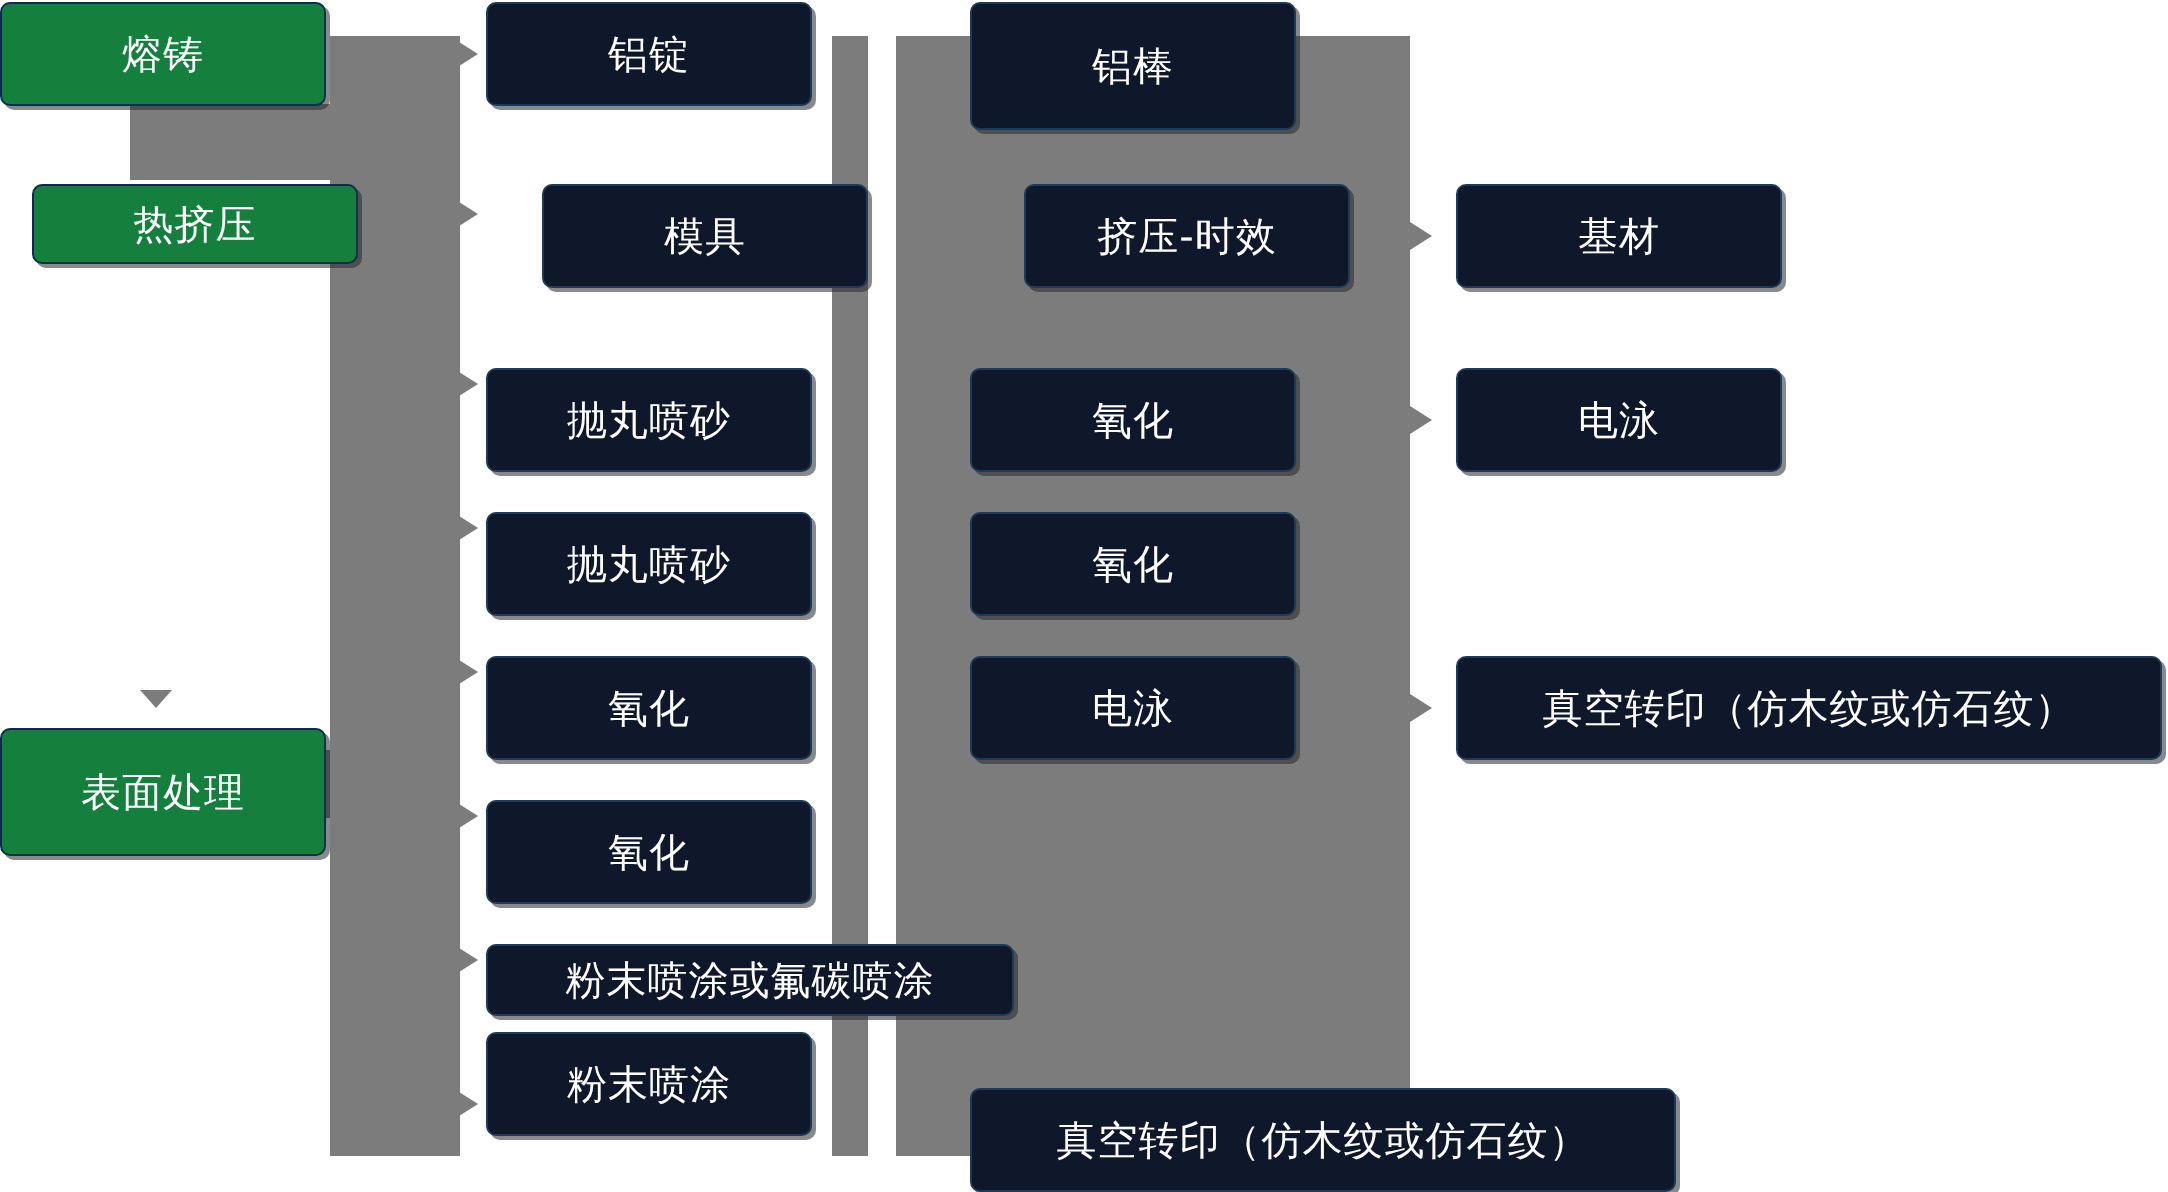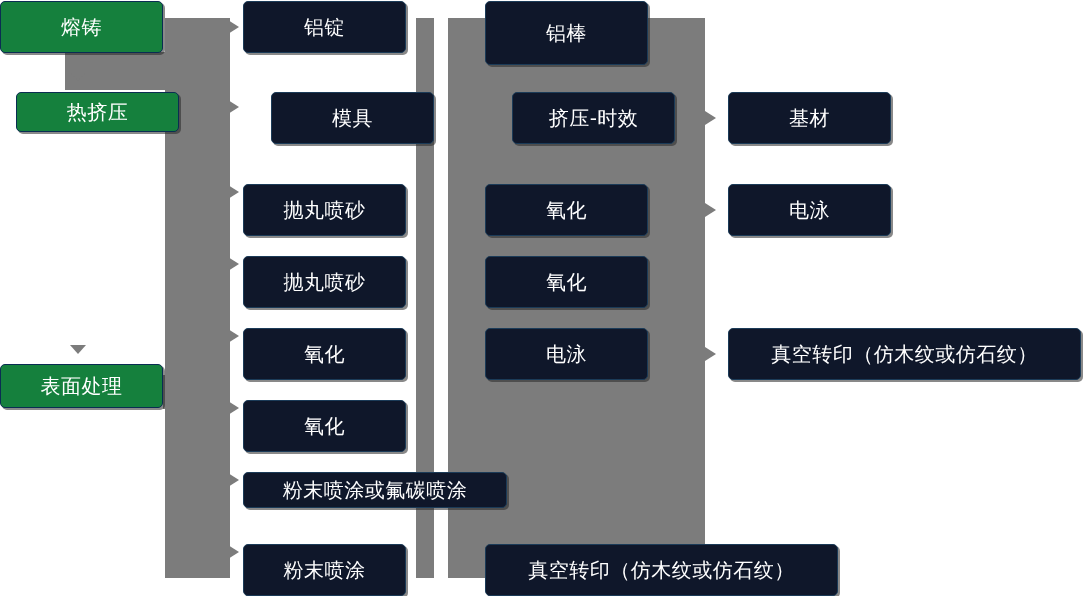--- a/index.html
+++ b/index.html
@@ -106,21 +106,21 @@
   <div class="gray-arrow" style="left:705px; top:111px;"></div>
   <div class="gray-arrow" style="left:705px; top:203px;"></div>
   <div class="gray-arrow" style="left:705px; top:347px;"></div>
 
   <div class="node dark" style="left:0px; top:1px; width:163px; height:52px;">
     <span class="node-label">熔铸</span>
   </div>
   <div class="node dark" style="left:16px; top:92px; width:163px; height:40px;">
     <span class="node-label">热挤压</span>
   </div>
-  <div class="node dark" style="left:0px; top:364px; width:163px; height:44px;">
+  <div class="node dark" style="left:0px; top:364px; width:163px; height:64px;">
     <span class="node-label">表面处理</span>
   </div>
 
   <div class="node bright" style="left:243px; top:1px; width:163px; height:52px;">
     <span class="node-label">铝锭</span>
   </div>
   <div class="node bright" style="left:243px; top:92px; width:163px; height:52px;margin-left:28px;">
     <span class="node-label">模具</span>
   </div>
   <div class="node bright" style="left:243px; top:184px; width:163px; height:52px;">
@@ -131,21 +131,21 @@
   </div>
   <div class="node bright" style="left:243px; top:328px; width:163px; height:52px;">
     <span class="node-label">氧化</span>
   </div>
   <div class="node bright" style="left:243px; top:400px; width:163px; height:52px;">
     <span class="node-label">氧化</span>
   </div>
   <div class="node bright" style="left:243px; top:472px; width:264px; height:36px;">
     <span class="node-label">粉末喷涂或氟碳喷涂</span>
   </div>
-  <div class="node bright" style="left:243px; top:544px; width:163px; height:52px;">
+  <div class="node bright" style="left:243px; top:516px; width:163px; height:52px;">
     <span class="node-label">粉末喷涂</span>
   </div>
 
   <div class="node bright" style="left:485px; top:1px; width:163px; height:64px;">
     <span class="node-label">铝棒</span>
   </div>
   <div class="node bright" style="left:512px; top:92px; width:163px; height:52px;">
     <span class="node-label">挤压-时效</span>
   </div>
   <div class="node bright" style="left:485px; top:184px; width:163px; height:52px;">

